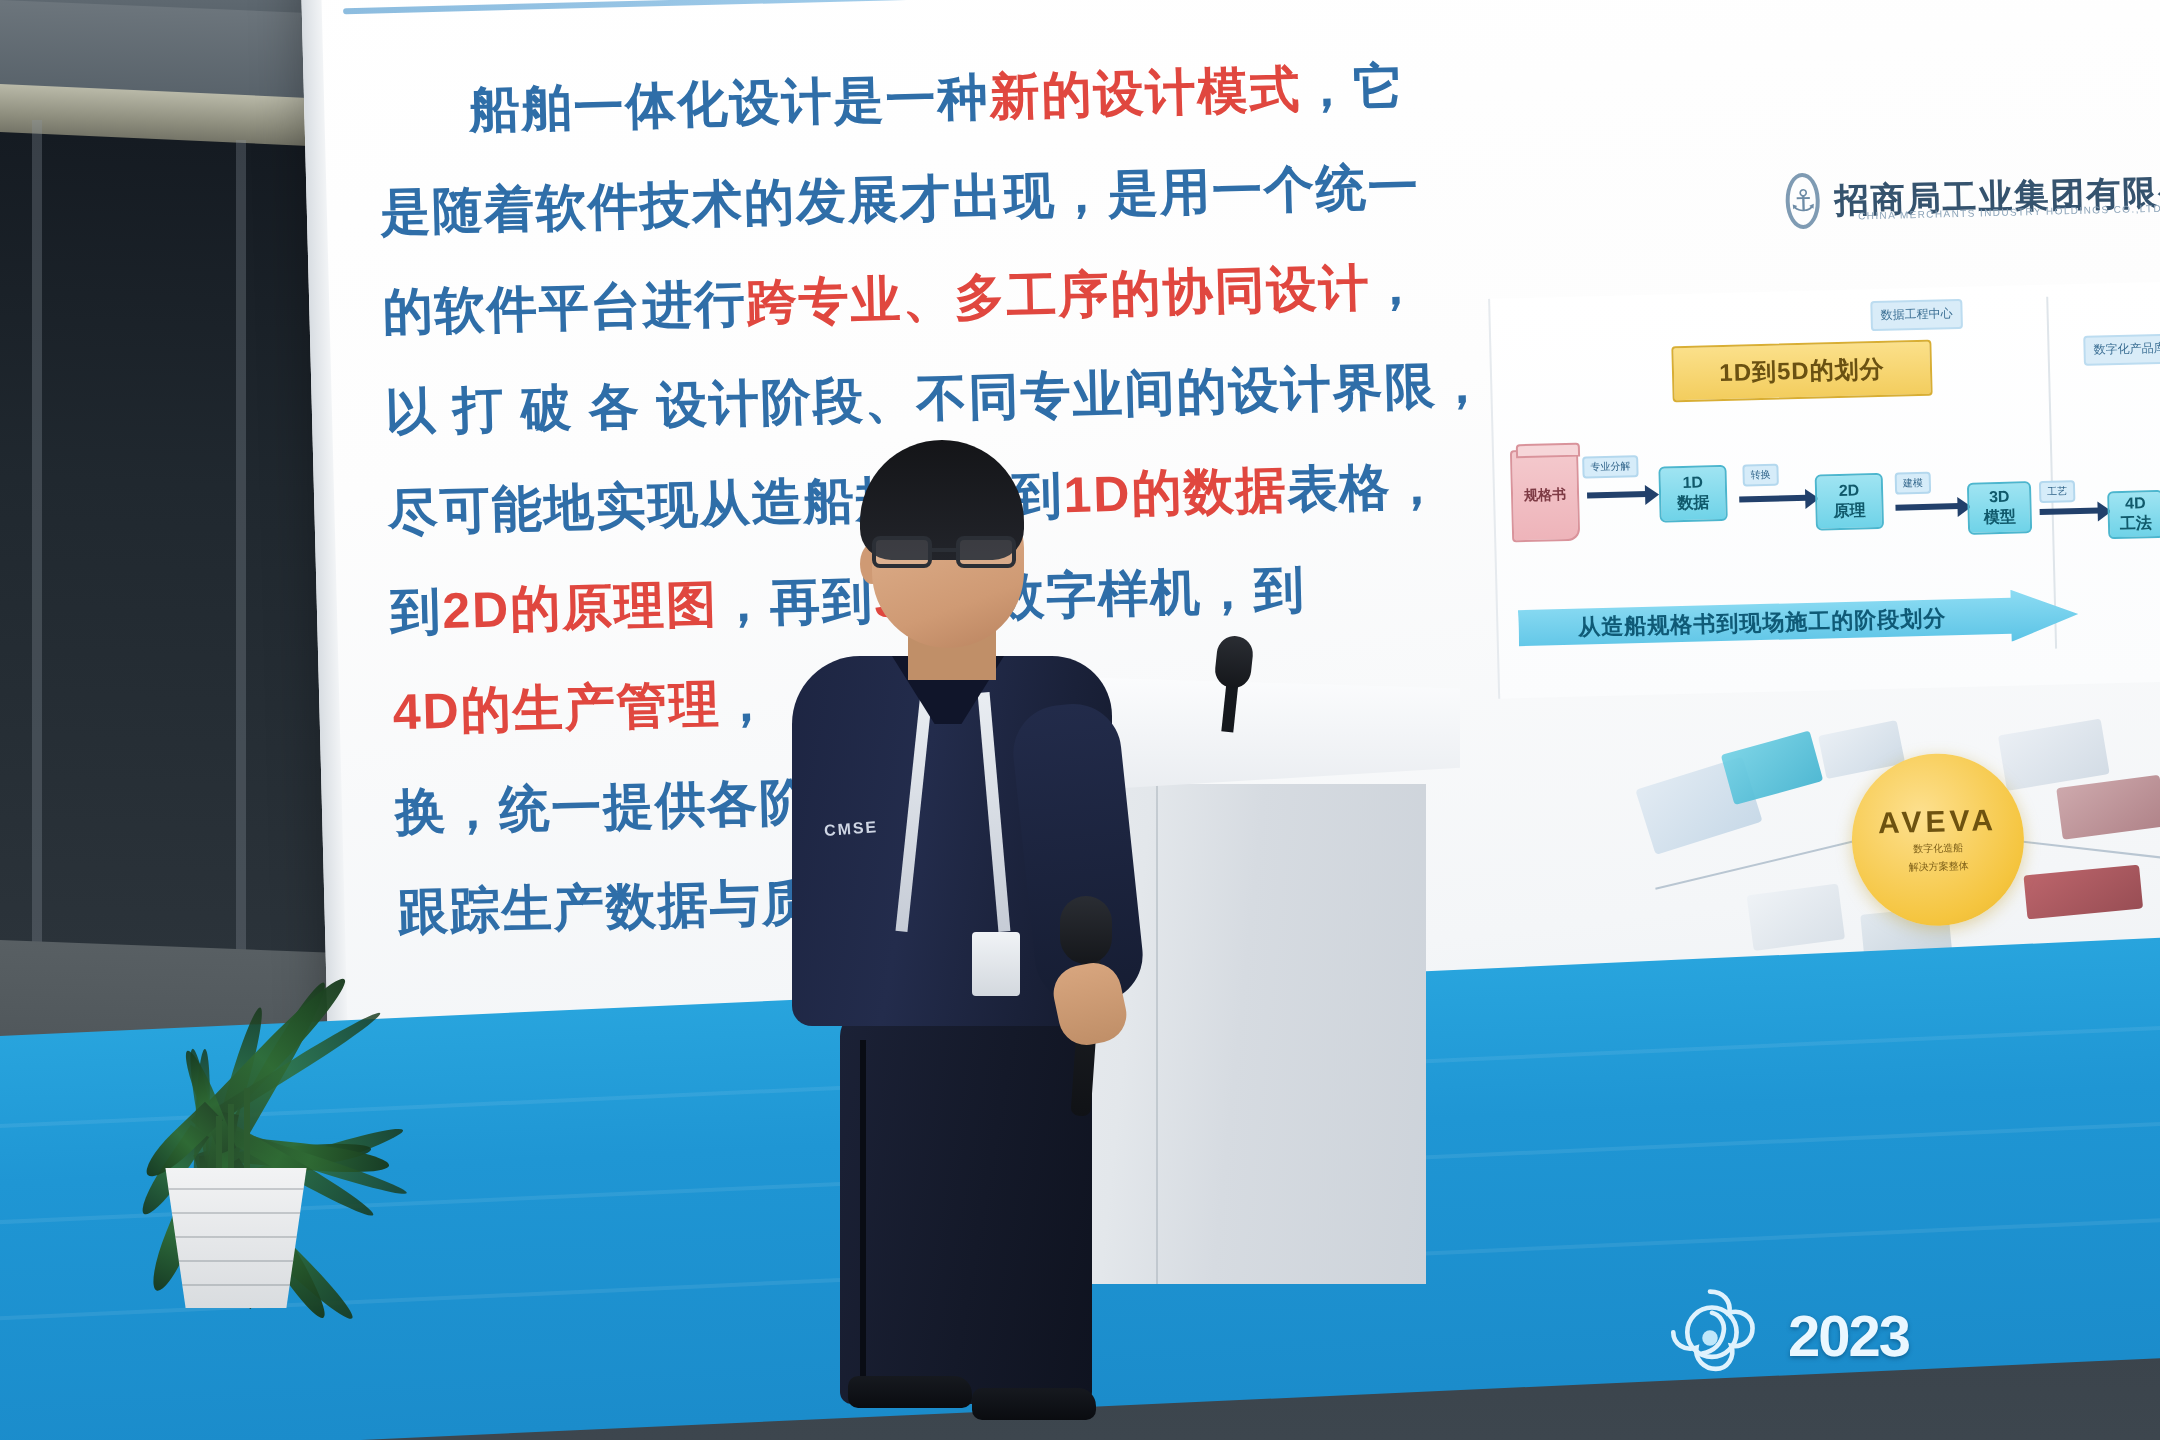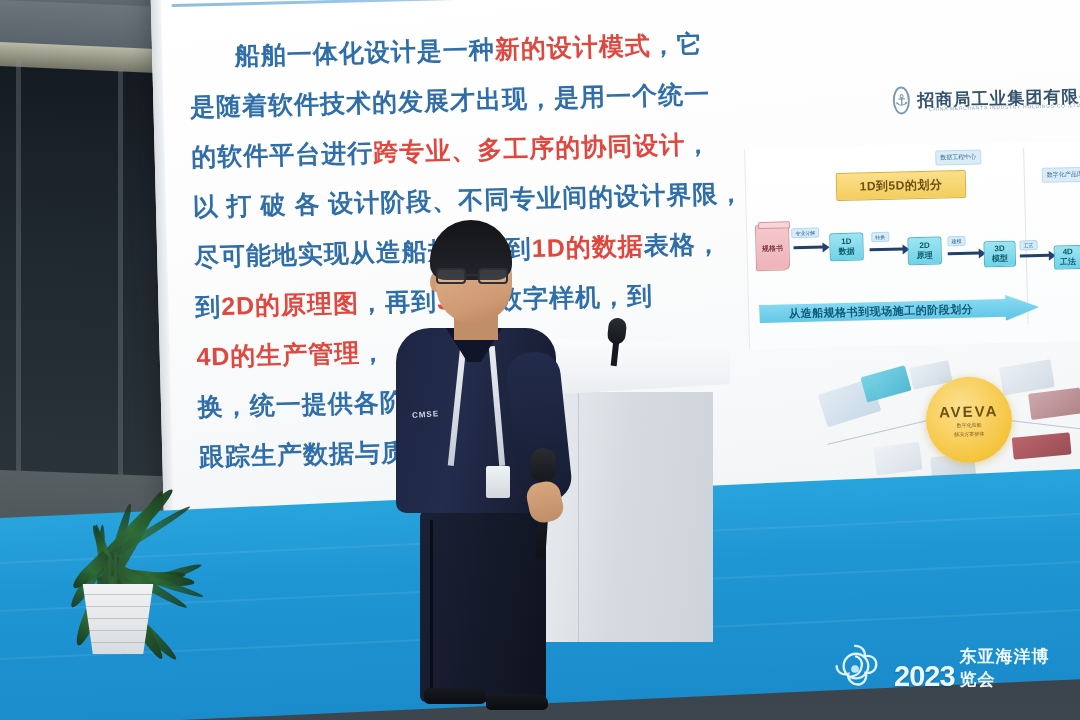--- a/index.html
+++ b/index.html
@@ -512,18 +512,17 @@
           <path d="M30 6c7 0 11 5 10 11 6-2 12 2 12 8s-5 10-11 9c2 6-2 12-8 12s-11-5-10-11c-6 2-12-2-12-8"></path>
           <path d="M22 18c5-5 13-5 18 0s5 13 0 18-13 5-18 0-5-13 0-18z"></path>
           <path d="M26 38c6-1 10-5 11-11 1-5-2-9-6-10"></path>
         </g>
         <circle cx="30" cy="30" r="4" fill="#bfe7fa"></circle>
       </svg>
     </div>
     <div class="expo-text">
       <div class="expo-row1">
         <span class="expo-year">2023</span>
-        <span class="expo-cn">东亚海洋博览会</span>
       </div>
     </div>
   </div>
 
 </div>
 
 </body></html>

